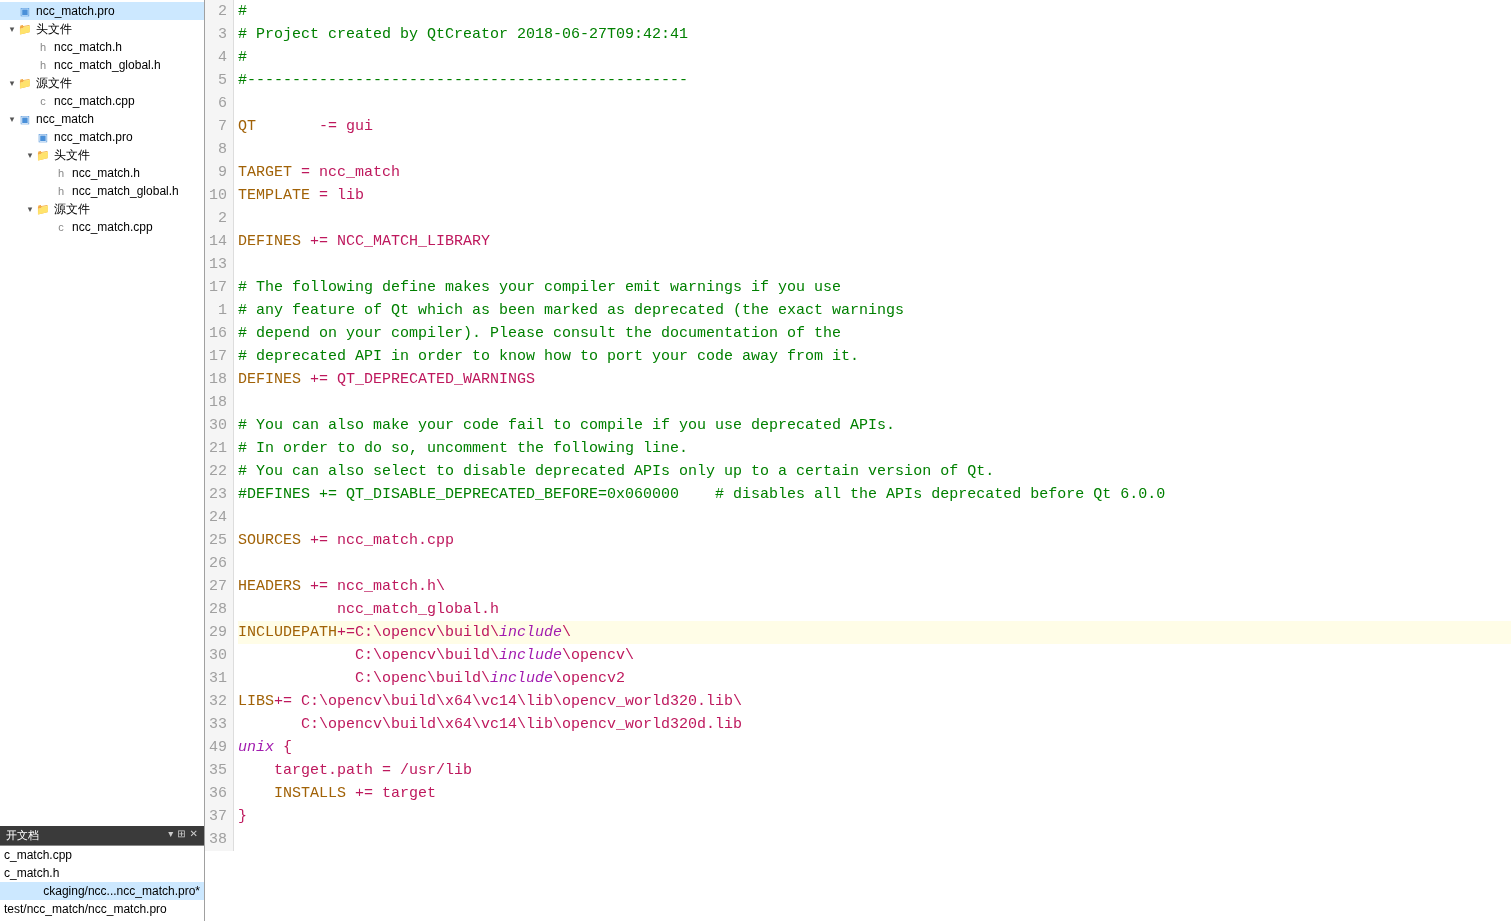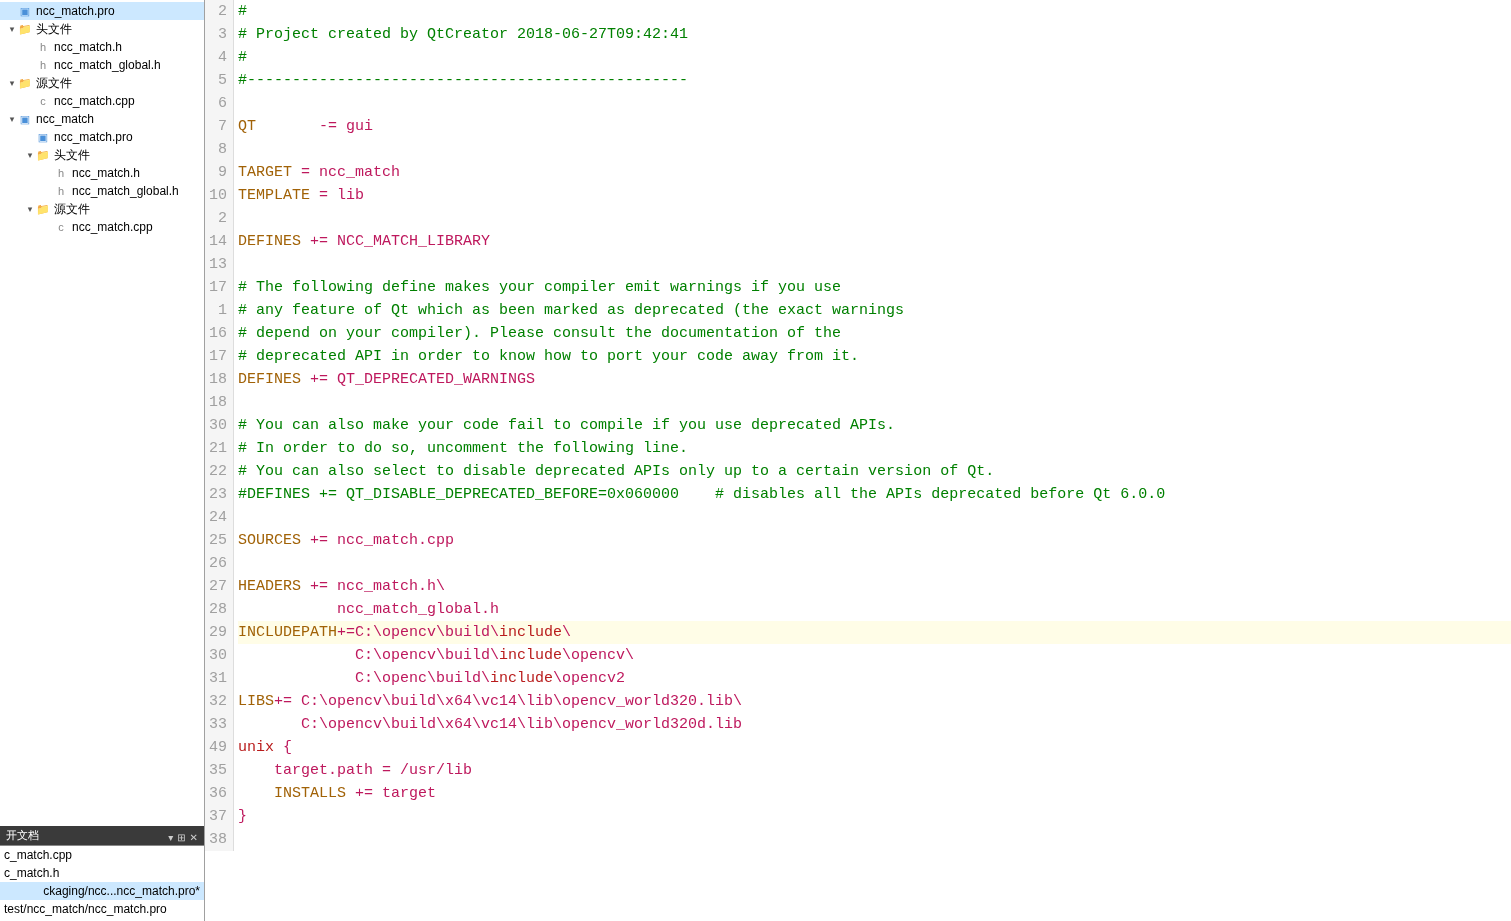--- a/index.html
+++ b/index.html
@@ -55,21 +55,21 @@
   .icon-pro { color: #4a90d9; }
   .icon-folder { color: #d9a54a; }
   .icon-h { color: #888; }
   .icon-cpp { color: #888; }
   .open-docs-header {
     background: #3a3a3a;
     color: #fff;
     font-size: 11px;
     padding: 2px 6px;
     display: flex;
-    align-items: flex-end;
+    align-items: flex-start;
     justify-content: space-between;
     height: 19px;
   }
   .open-docs-icons { display: flex; gap: 4px; }
   .open-docs-icons span { font-size: 10px; color: #ccc; cursor: pointer; }
   .open-docs {
     height: 76px;
     overflow: auto;
     background: #fff;
     border-top: 1px solid #888;
@@ -110,21 +110,21 @@
   .gutter .ln { height: 23px; }
   .code {
     flex: 1;
     padding-left: 4px;
     white-space: pre;
   }
   .code .line { height: 23px; }
   .code .line.current { background: #fffde7; }
   .c  { color: #008000; } 
   .kw { color: #a16207; } 
-  .id { color: #b91c1c; } 
+  .id { color: #a21caf; font-style: italic; } 
   .pl { color: #be185d; }
   .tooltip-bar {
     height: 70px;
     padding-left: 160px;
     padding-top: 1px;
   }
   .tooltip-box {
     display: inline-block;
     border: 1px solid #888;
     background: #ffffe1;

